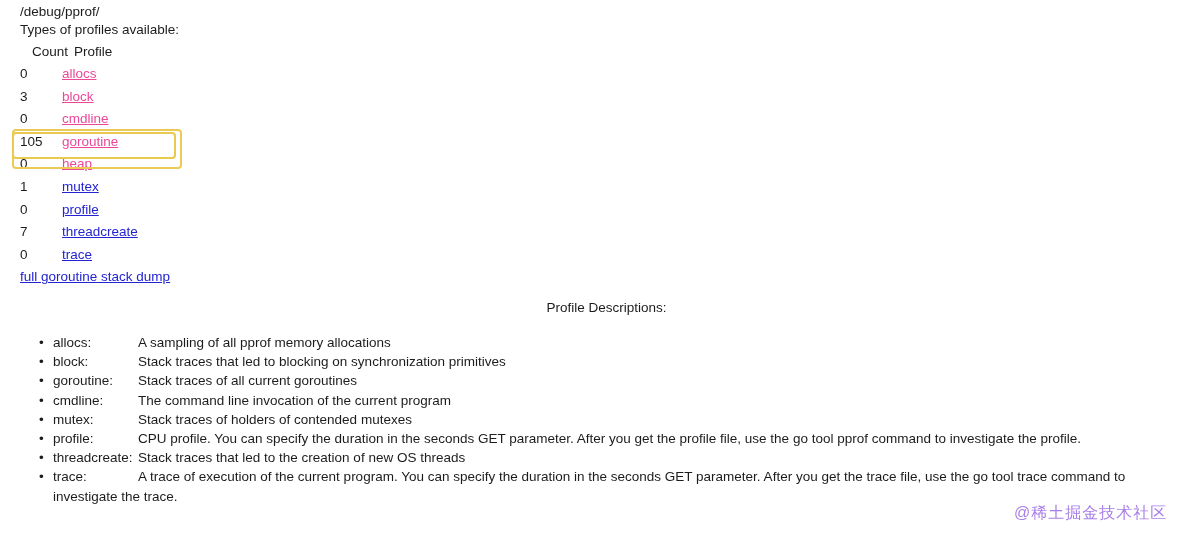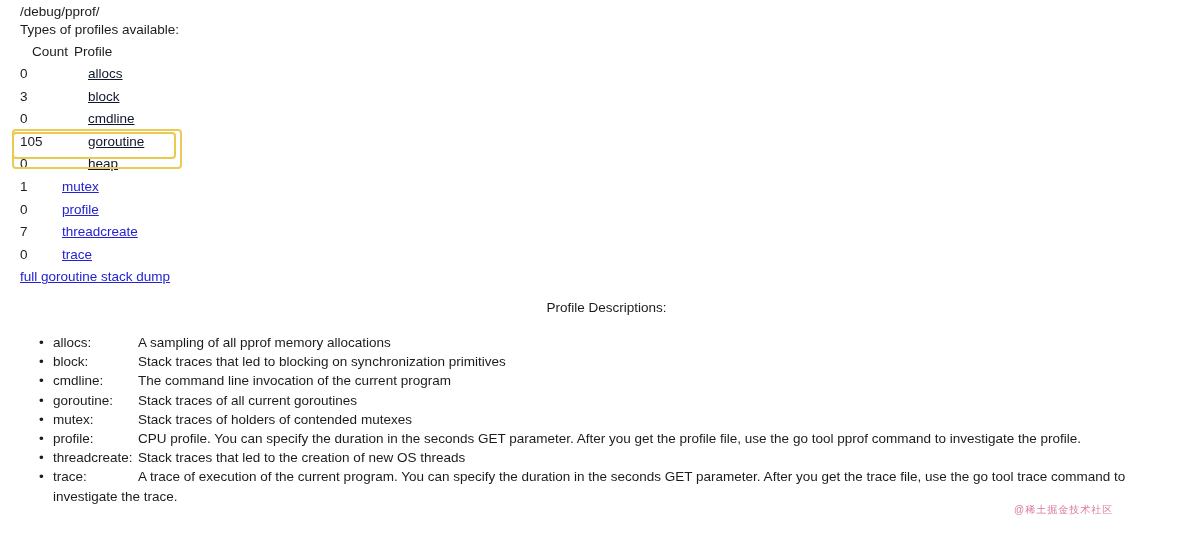--- a/index.html
+++ b/index.html
@@ -9,21 +9,21 @@
     width: 1193px;
     height: 542px;
     background: #ffffff;
     overflow: hidden;
     font-family: "Liberation Sans", "DejaVu Sans", sans-serif;
     font-size: 13.5px;
     color: #1c1c1c;
     padding: 3px 0 0 20px;
   }
   a { text-decoration: underline; cursor: pointer; }
-  a.visited { color: #0f172a; margin-left: 26px; }
+  a.visited { color: #ec4899; }
   a.unvisited { color: #2323d3; }
 
   .page-title { line-height: 18px; }
   .section-heading { line-height: 17px; }
 
   .profile-table { position: relative; margin-top: 3px; }
   .table-header { height: 22px; line-height: 22px; margin-left: 12px; }
   .table-header .col-count { display: inline-block; width: 42px; }
   .table-row { height: 22.6px; line-height: 22.6px; }
   .table-row .count { display: inline-block; width: 42px; }
@@ -69,22 +69,22 @@
     display: inline-block;
     min-width: 85px;
     vertical-align: top;
   }
   .desc-text { }
 
   .watermark {
     position: absolute;
     left: 1014px;
     top: 503px;
-    font-size: 10px;
-    color: #be185d;
+    font-size: 16px;
+    color: #6d28d9;
     opacity: 0.6;
     letter-spacing: 1px;
     white-space: nowrap;
     pointer-events: none;
     z-index: 3;
   }
 </style>
 </head>
 <body>
 
@@ -138,24 +138,24 @@
   <div class="descriptions-heading">Profile Descriptions:</div>
 
   <ul class="descriptions-list">
     <li>
       <span class="desc-name">allocs:</span><span class="desc-text">A sampling of all pprof memory allocations</span>
     </li>
     <li>
       <span class="desc-name">block:</span><span class="desc-text">Stack traces that led to blocking on synchronization primitives</span>
     </li>
     <li>
-      <span class="desc-name">cmdline:</span><span class="desc-text">The command line invocation of the current program</span>
+      <span class="desc-name">goroutine:</span><span class="desc-text">Stack traces of all current goroutines</span>
     </li>
     <li>
-      <span class="desc-name">goroutine:</span><span class="desc-text">Stack traces of all current goroutines</span>
+      <span class="desc-name">cmdline:</span><span class="desc-text">The command line invocation of the current program</span>
     </li>
     <li>
       <span class="desc-name">mutex:</span><span class="desc-text">Stack traces of holders of contended mutexes</span>
     </li>
     <li>
       <span class="desc-name">profile:</span><span class="desc-text">CPU profile. You can specify the duration in the seconds GET parameter. After you get the profile file, use the go tool pprof command to investigate the profile.</span>
     </li>
     <li>
       <span class="desc-name">threadcreate:</span><span class="desc-text">Stack traces that led to the creation of new OS threads</span>
     </li>

